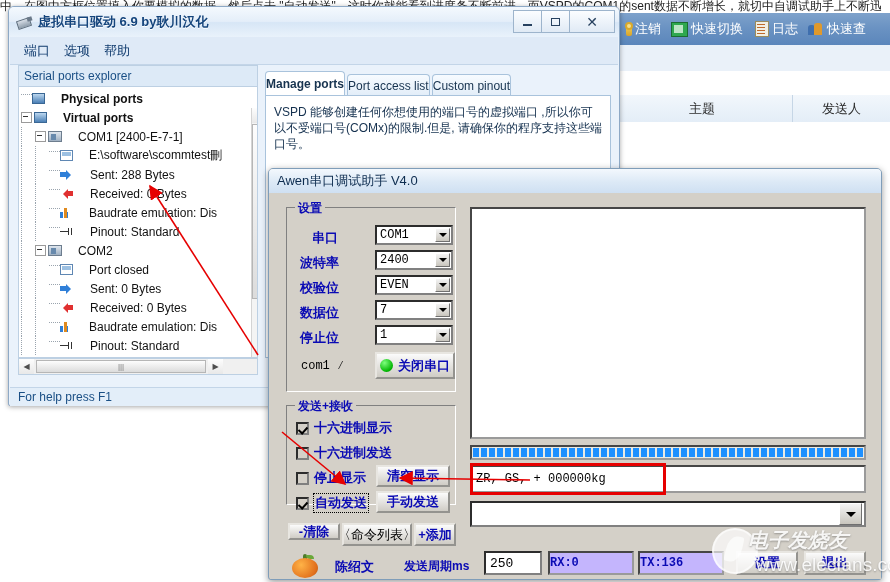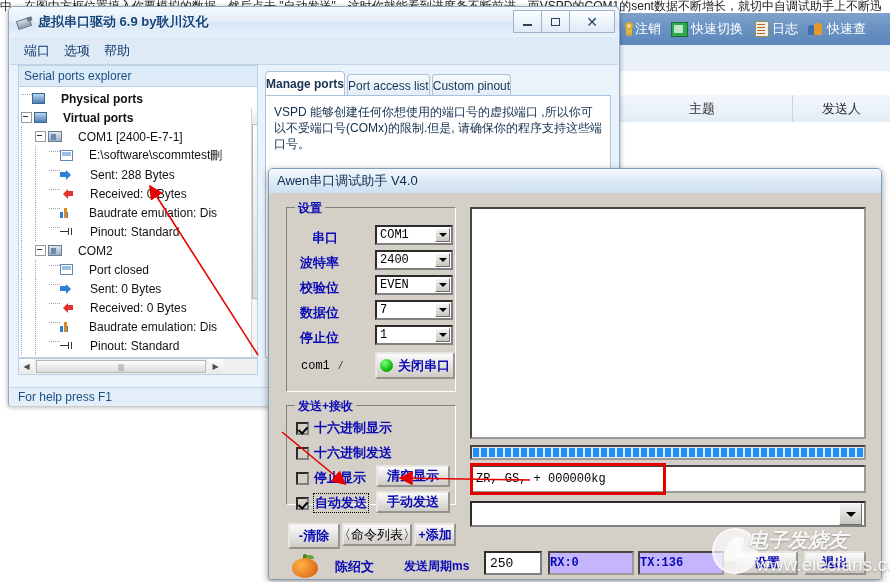--- a/index.html
+++ b/index.html
@@ -583,21 +583,21 @@
       <span class="lb">停止显示</span>
     </div>
     <div class="cbx" style="left:26px;top:301px;">
       <span class="box on"></span>
       <span class="lb focus">自动发送</span>
     </div>
 
     <div class="w9btn" style="left:106px;top:272px;width:74px;height:22px;">清空显示</div>
     <div class="w9btn" style="left:106px;top:298px;width:74px;height:22px;">手动发送</div>
 
-    <div class="w9btn" style="left:18px;top:330px;width:52px;height:26px;">-清除</div>
+    <div class="w9btn" style="left:18px;top:330px;width:52px;height:17px;">-清除</div>
     <div class="w9btn plain" style="left:72px;top:330px;width:70px;height:23px;">〈命令列表〉</div>
     <div class="w9btn" style="left:144px;top:330px;width:42px;height:23px;">+添加</div>
 
     <span class="pumpkin" style="left:22px;top:360px;">
       <span class="s"></span>
         <span class="lf"></span>
         <span class="p"></span>
     </span>
     <div class="flabel" style="left:65px;top:365px;">陈绍文</div>
     <div class="flabel" style="left:134px;top:365px;font-size:12px;">发送周期ms</div>

